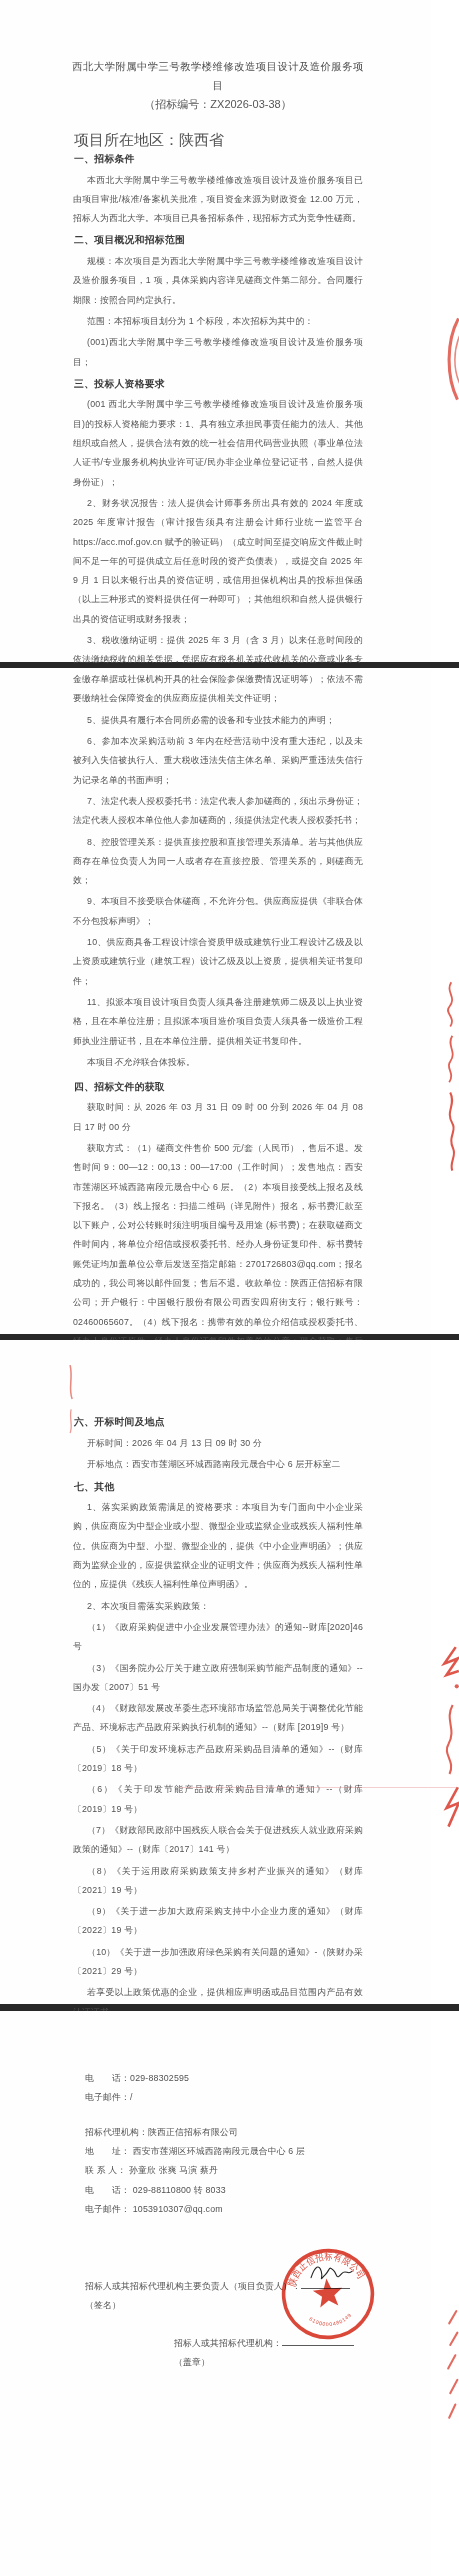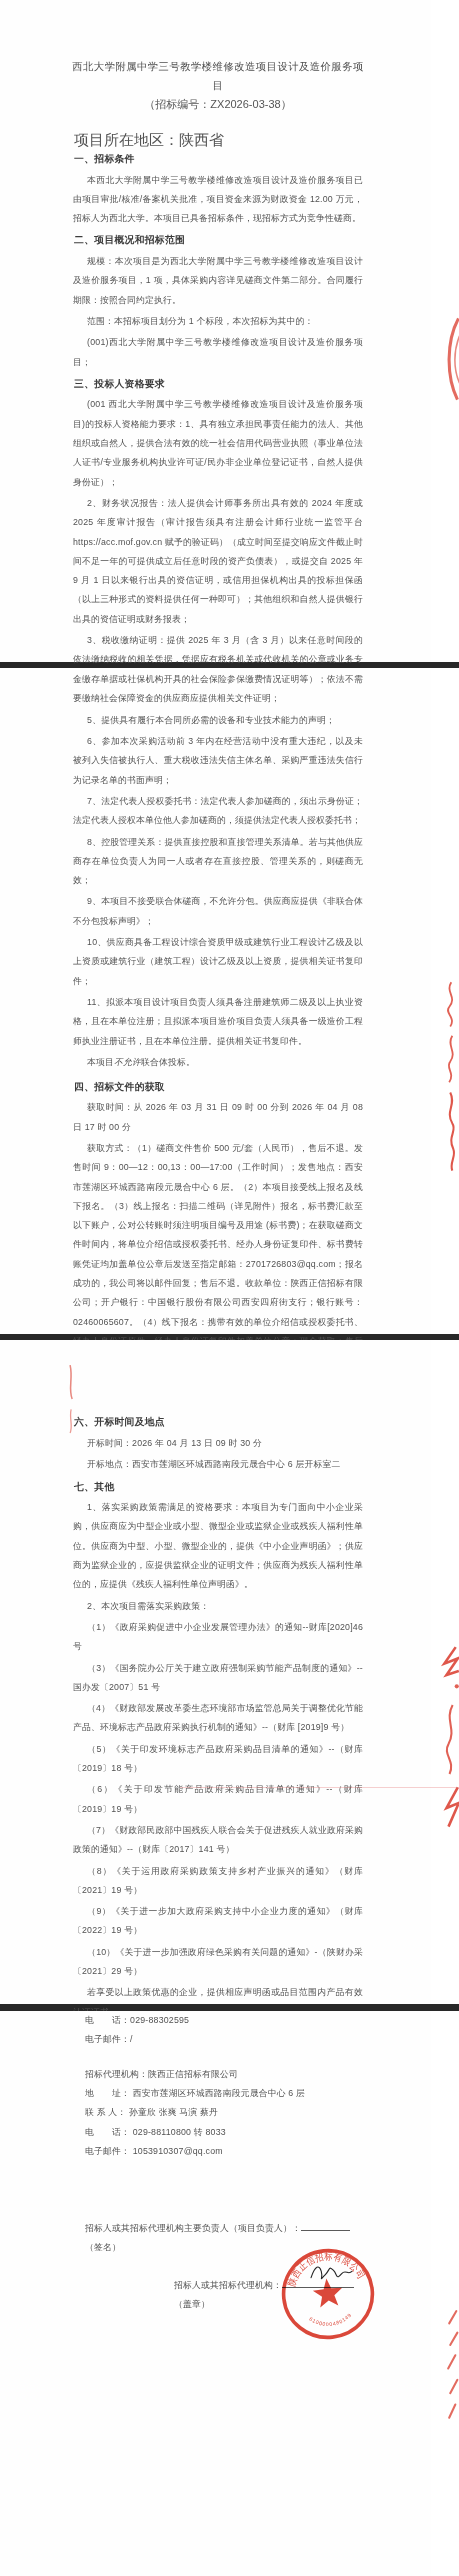--- a/index.html
+++ b/index.html
@@ -102,21 +102,21 @@
       <p class="body">本招标项目的监督部门为西北大学国有资产管理处。</p>
       <h2 class="sec">九、联系方式</h2>
       <p class="label-line">招 标 人：西北大学</p>
       <p class="label-line">地　　址：西安市长安区郭杜教育科技产业区学府大道 1 号</p>
       <p class="label-line">联 系 人：赵丹</p>
     </div>
   </div>
   <div class="pagebar"></div>
 
   <div class="page" style="height:635px;">
-    <div class="content" style="">
+    <div class="content" style="padding-top:58px;">
       <p class="label-line">电　　话：029-88302595</p>
       <p class="label-line">电子邮件：/</p>
       <div class="gap30"></div>
       <p class="label-line">招标代理机构：陕西正信招标有限公司</p>
       <p class="label-line">地　　址： 西安市莲湖区环城西路南段元晟合中心 6 层</p>
       <p class="label-line">联 系 人： 孙童欣 张爽 马演 蔡丹</p>
       <p class="label-line">电　　话： 029-88110800 转 8033</p>
       <p class="label-line">电子邮件： 1053910307@qq.com</p>
       <div class="gap112"></div>
       <p class="footer-line f1"><span>招标人或其招标代理机构主要负责人（项目负责人）：</span><span class="uline u1"></span><span>（签名）</span></p>

